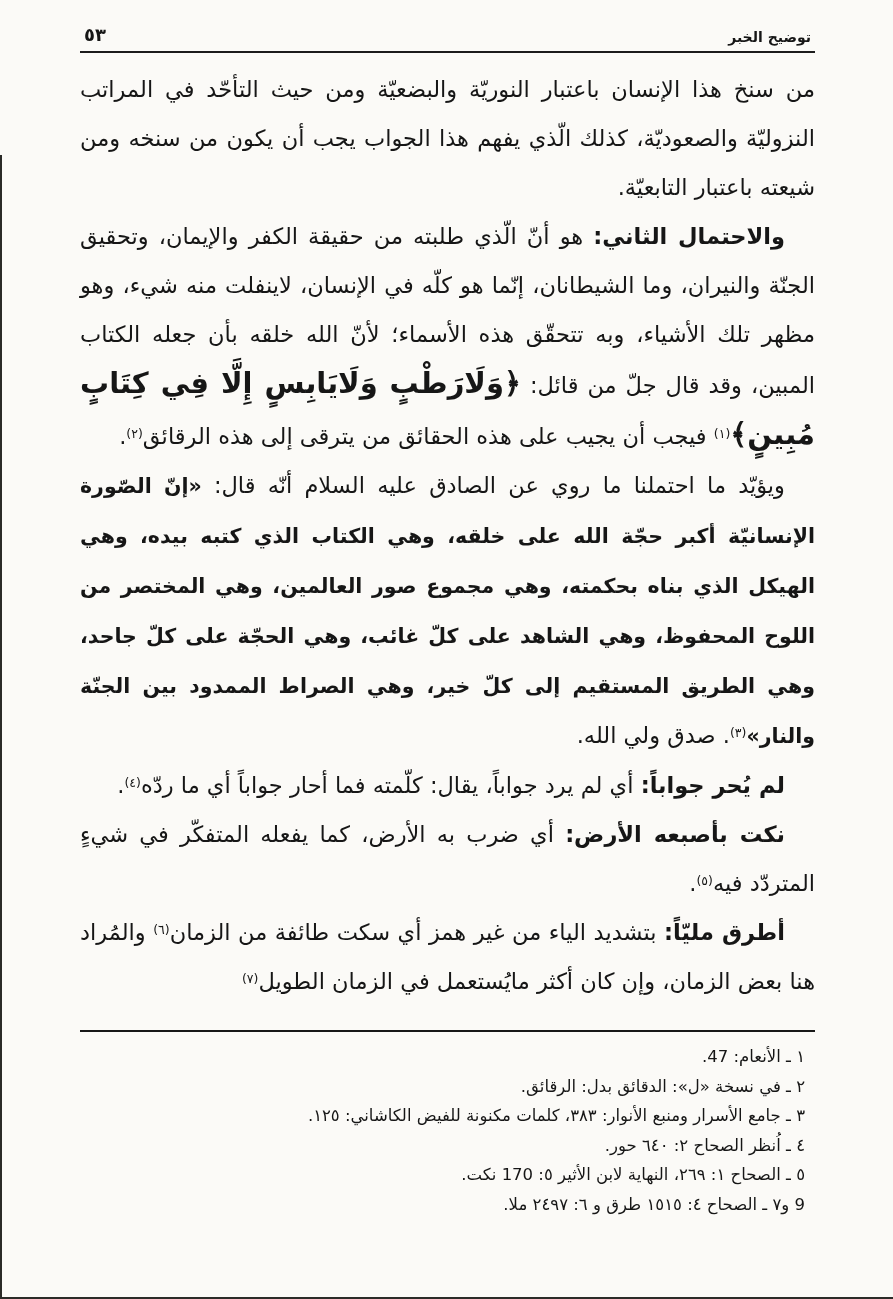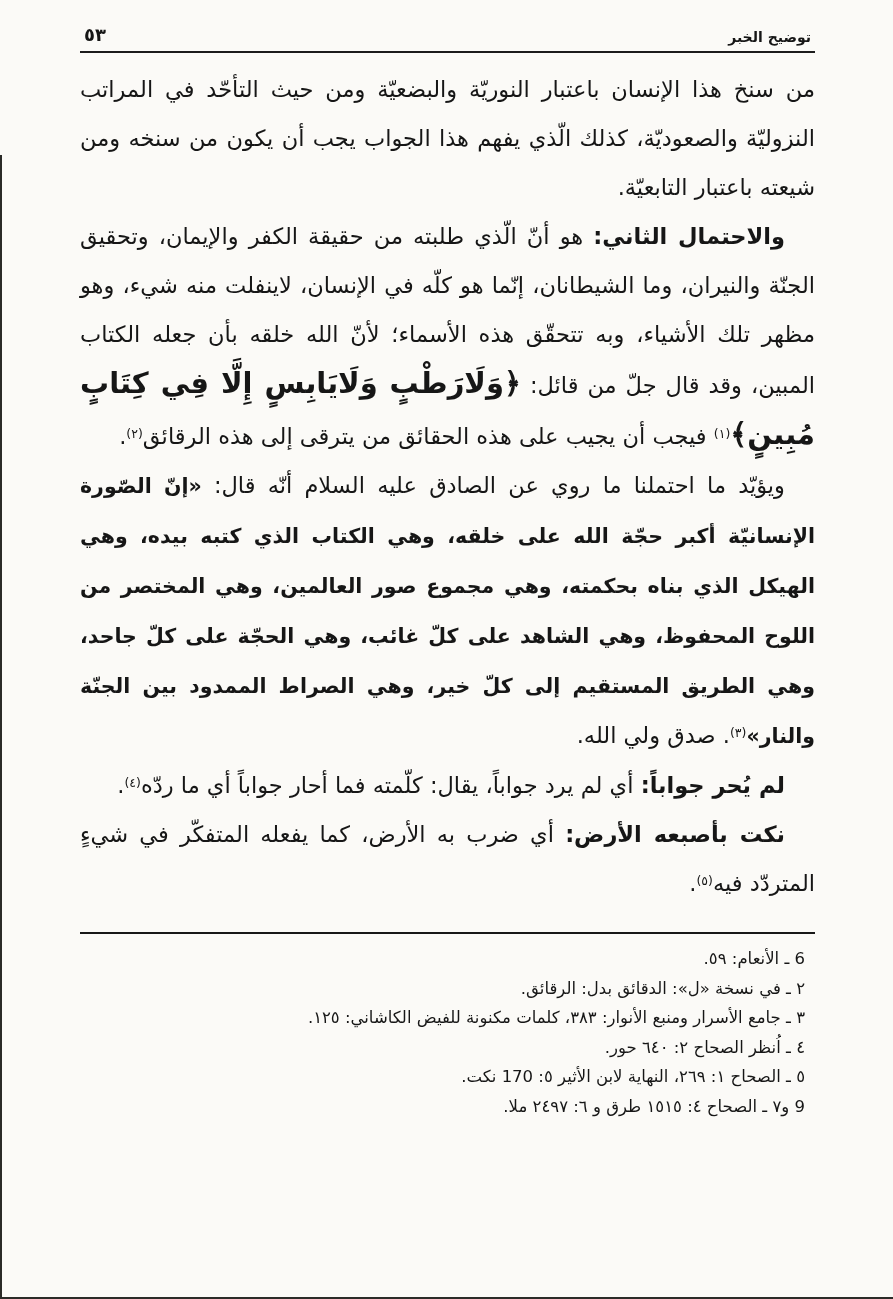--- a/index.html
+++ b/index.html
@@ -76,26 +76,27 @@
     <p class="para no-indent"><span>من سنخ هذا الإنسان باعتبار النوريّة والبضعيّة ومن حيث التأحّد في المراتب النزوليّة والصعوديّة، كذلك الّذي يفهم هذا الجواب يجب أن يكون من سنخه ومن شيعته باعتبار التابعيّة.</span></p>
 
     <p class="para"><span class="b">والاحتمال الثاني:</span><span> هو أنّ الّذي طلبته من حقيقة الكفر والإيمان، وتحقيق الجنّة والنيران، وما الشيطانان، إنّما هو كلّه في الإنسان، لاينفلت منه شيء، وهو مظهر تلك الأشياء، وبه تتحقّق هذه الأسماء؛ لأنّ الله خلقه بأن جعله الكتاب المبين، وقد قال جلّ من قائل: </span><span class="quran">﴿وَلَارَطْبٍ وَلَايَابِسٍ إِلَّا فِي كِتَابٍ مُبِينٍ﴾</span><sup class="fn">(١)</sup><span> فيجب أن يجيب على هذه الحقائق من يترقى إلى هذه الرقائق</span><sup class="fn">(٢)</sup><span>.</span></p>
 
     <p class="para"><span>ويؤيّد ما احتملنا ما روي عن الصادق عليه السلام أنّه قال: </span><span class="quote-bold">«إنّ الصّورة الإنسانيّة أكبر حجّة الله على خلقه، وهي الكتاب الذي كتبه بيده، وهي الهيكل الذي بناه بحكمته، وهي مجموع صور العالمين، وهي المختصر من اللوح المحفوظ، وهي الشاهد على كلّ غائب، وهي الحجّة على كلّ جاحد، وهي الطريق المستقيم إلى كلّ خير، وهي الصراط الممدود بين الجنّة والنار»</span><sup class="fn">(٣)</sup><span>. صدق ولي الله.</span></p>
 
     <p class="para"><span class="b">لم يُحر جواباً:</span><span> أي لم يرد جواباً، يقال: كلّمته فما أحار جواباً أي ما ردّه</span><sup class="fn">(٤)</sup><span>.</span></p>
 
     <p class="para"><span class="b">نكت بأصبعه الأرض:</span><span> أي ضرب به الأرض، كما يفعله المتفكّر في شيءٍ المتردّد فيه</span><sup class="fn">(٥)</sup><span>.</span></p>
 
+    <p class="para"><span class="b">أطرق مليّاً:</span><span> بتشديد الياء من غير همز أي سكت طائفة من الزمان</span><sup class="fn">(٦)</sup><span> والمُراد هنا بعض الزمان، وإن كان أكثر مايُستعمل في الزمان الطويل</span><sup class="fn">(٧)</sup></p>
 
   </div>
 
   <div class="footnotes">
     <div class="fn-rule"></div>
-    <div class="fn-line">6 ـ الأنعام: ٥٩.</div>
+    <div class="fn-line">١ ـ الأنعام: 47.</div>
     <div class="fn-line">٢ ـ في نسخة «ل»: الدقائق بدل: الرقائق.</div>
     <div class="fn-line">٣ ـ جامع الأسرار ومنبع الأنوار: ٣٨٣، كلمات مكنونة للفيض الكاشاني: ١٢٥.</div>
     <div class="fn-line">٤ ـ اُنظر الصحاح ٢: ٦٤٠ حور.</div>
     <div class="fn-line">٥ ـ الصحاح ١: ٢٦٩، النهاية لابن الأثير ٥: 170 نكت.</div>
     <div class="fn-line">9 و٧ ـ الصحاح ٤: ١٥١٥ طرق و ٦: ٢٤٩٧ ملا.</div>
   </div>
 
 </div>
 
 <div class="scan-edge-left"></div>

